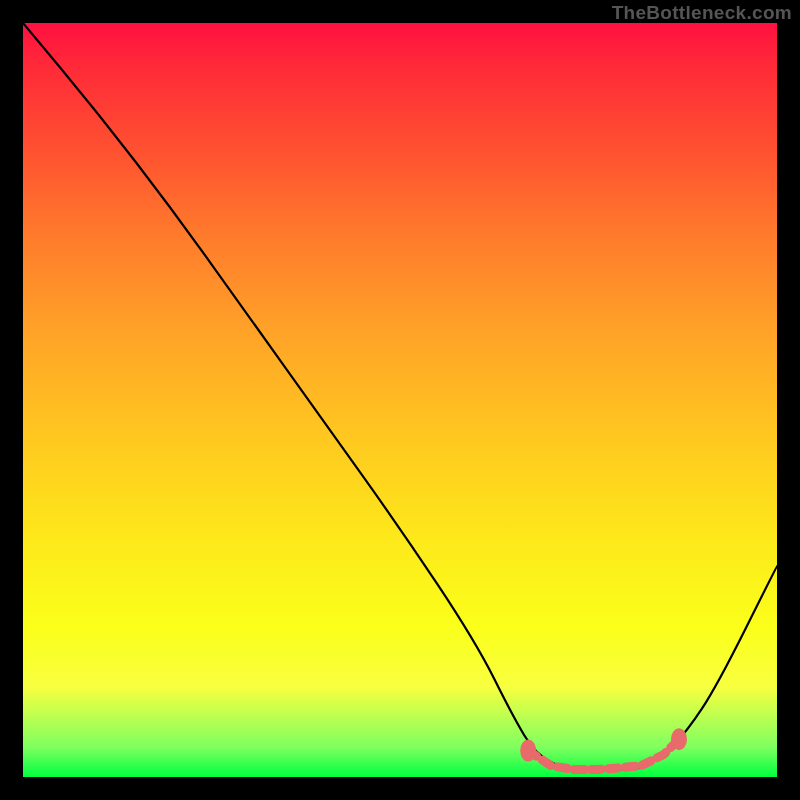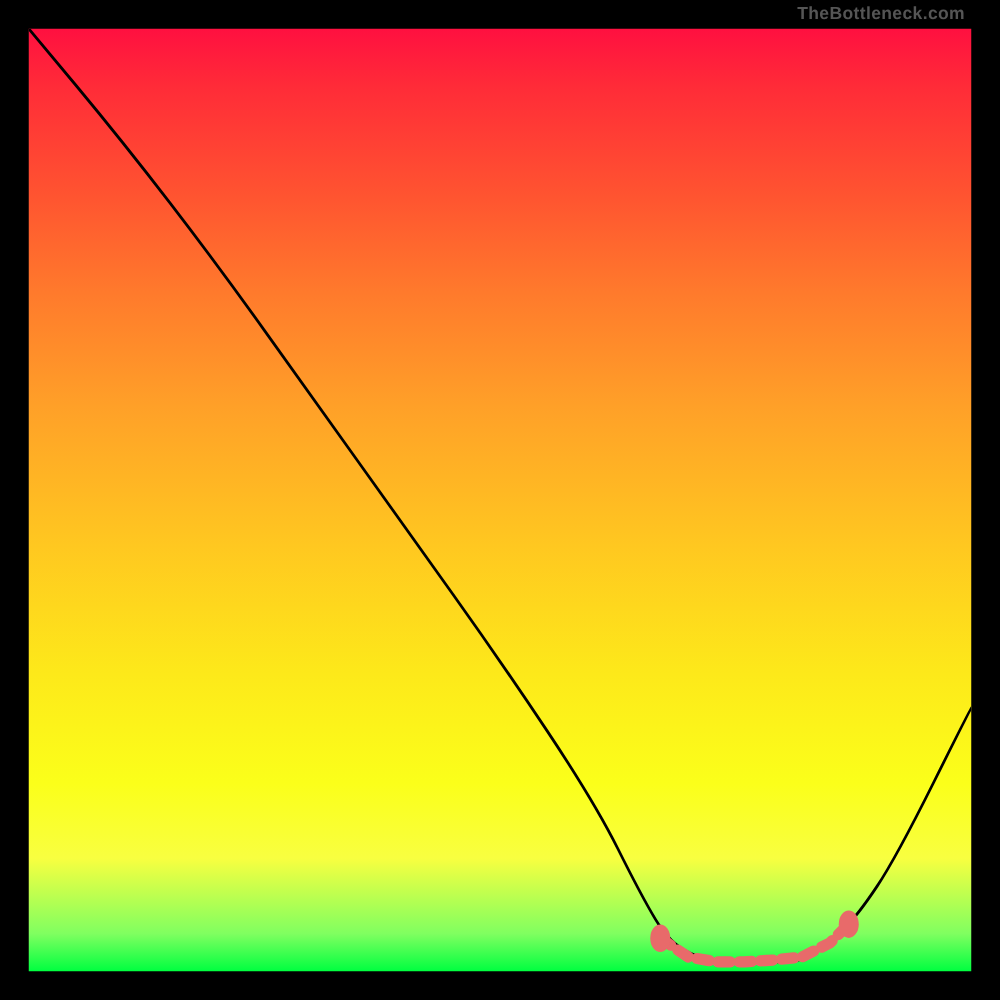--- a/index.html
+++ b/index.html
@@ -26,23 +26,23 @@
       #FFC820 55%,
       #FDE81A 68%,
       #FBFF1A 80%,
       #F8FF40 88%,
       #80FF60 96%,
       #00FF40 100%);
   }
   .watermark {
     position: absolute;
     top: 2px;
-    right: 28px;
+    right: 8px;
     color: #555;
-    font-size: 14px;
+    font-size: 19px;
     font-weight: bold;
     letter-spacing: 0.3px;
   }
   svg.curve {
     position: absolute;
     left: 23px;
     top: 23px;
     width: 754px;
     height: 754px;
     pointer-events: none;

